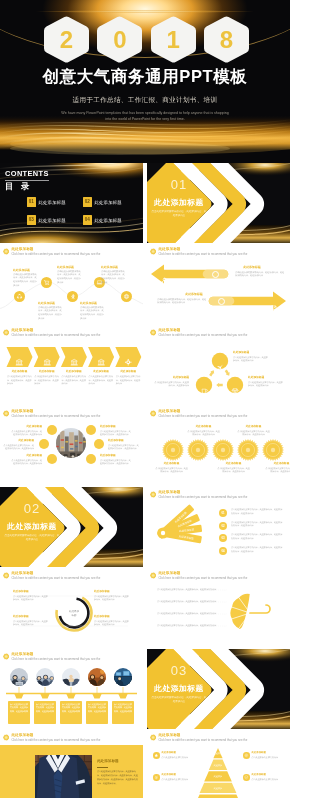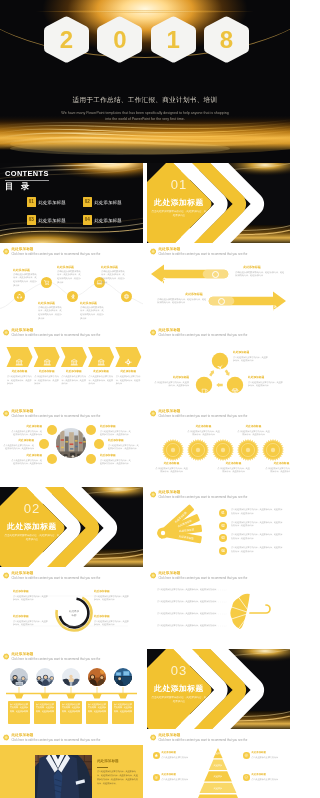--- a/index.html
+++ b/index.html
@@ -151,20 +151,21 @@
           </svg>
           <span>1</span>
         </div>
       <div class="hex">
           <svg viewBox="0 0 45 47">
             <path d="M24.58 1.09 L42.58 10.49 A4.5 4.5 0 0 1 45 14.48 L45 32.52 A4.5 4.5 0 0 1 42.58 36.51 L24.58 45.91 A4.5 4.5 0 0 1 20.42 45.91 L2.42 36.51 A4.5 4.5 0 0 1 0 32.52 L0 14.48 A4.5 4.5 0 0 1 2.42 10.49 L20.42 1.09 A4.5 4.5 0 0 1 24.58 1.09 Z" fill="#f4f4f2"></path>
           </svg>
           <span>8</span>
         </div>
     </div>
+    <div class="hero-title">创意大气商务通用PPT模板</div>
     <div class="hero-sub">适用于工作总结、工作汇报、商业计划书、培训</div>
     <div class="hero-en">We have many PowerPoint templates that has been specifically designed to help anyone that is shopping into the world of PowerPoint for the very first time.</div>
   </div>
 
   <div class="row">
     <div class="slide ct">
       <svg class="abs" style="left:0;top:0" width="143" height="80" viewBox="0 0 143 80">
         <defs>
           <linearGradient id="ctg" x1="0" y1="0" x2="1" y2="0">
             <stop offset="0%" stop-color="rgba(255,240,200,0)"></stop>

